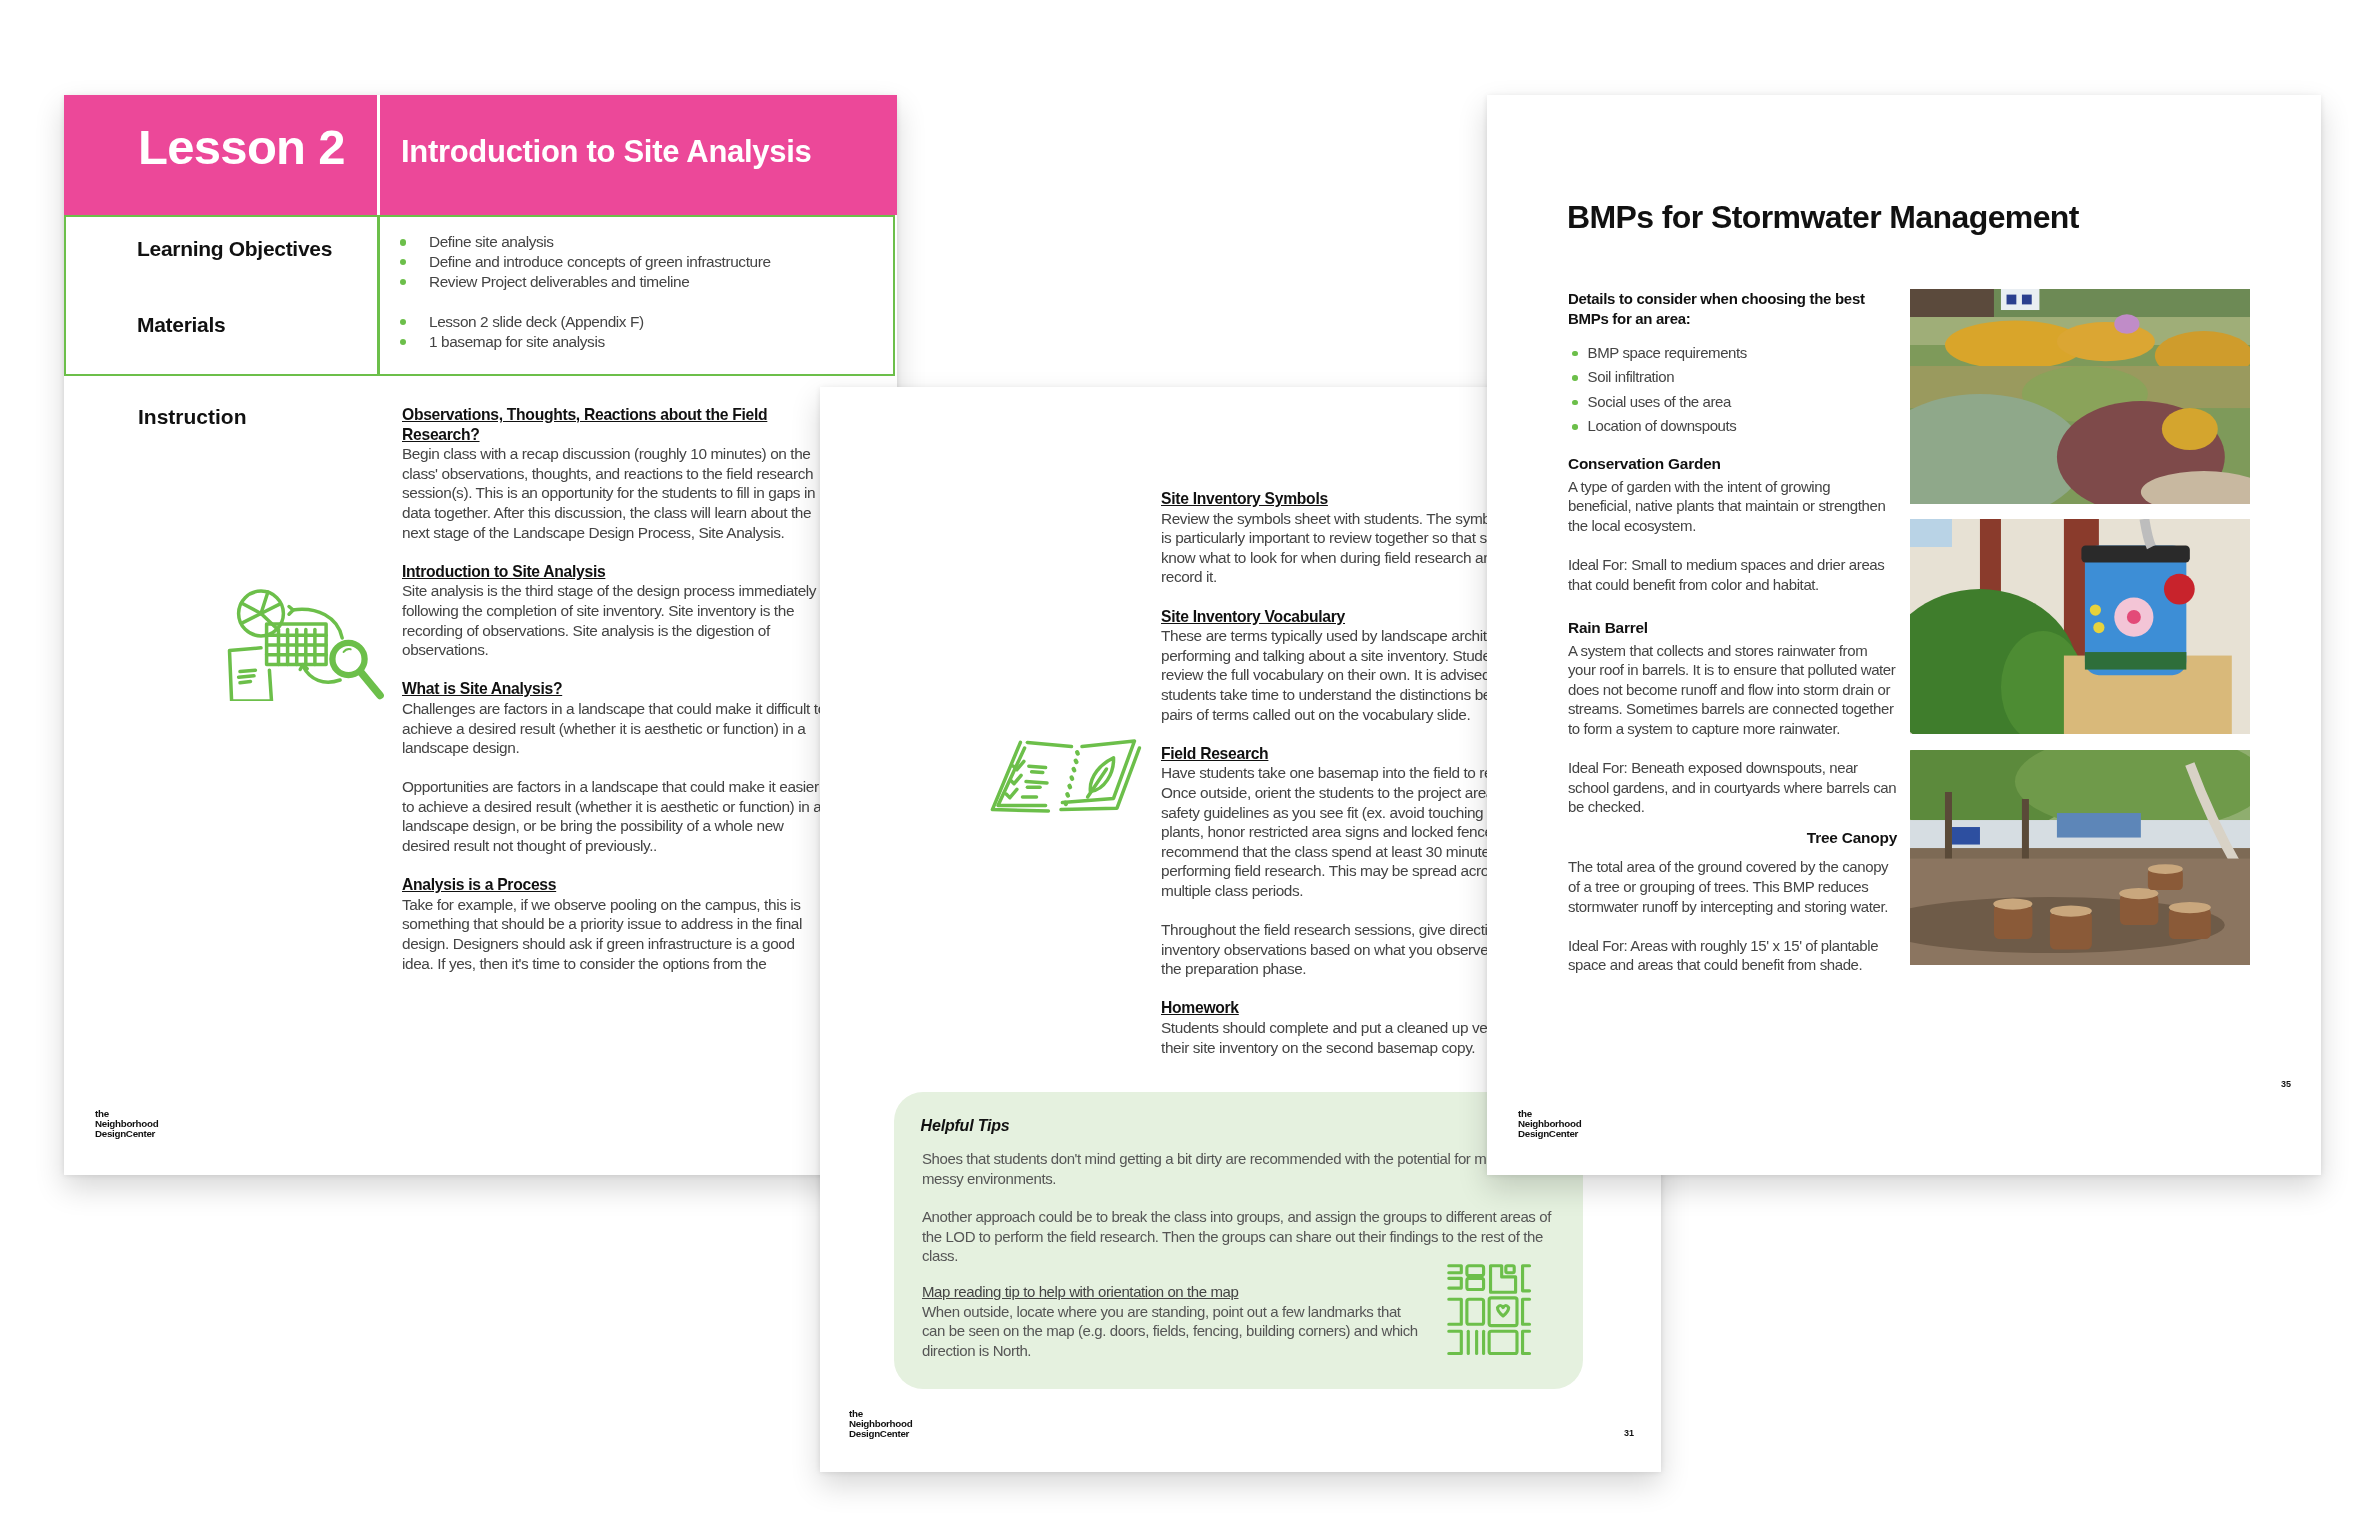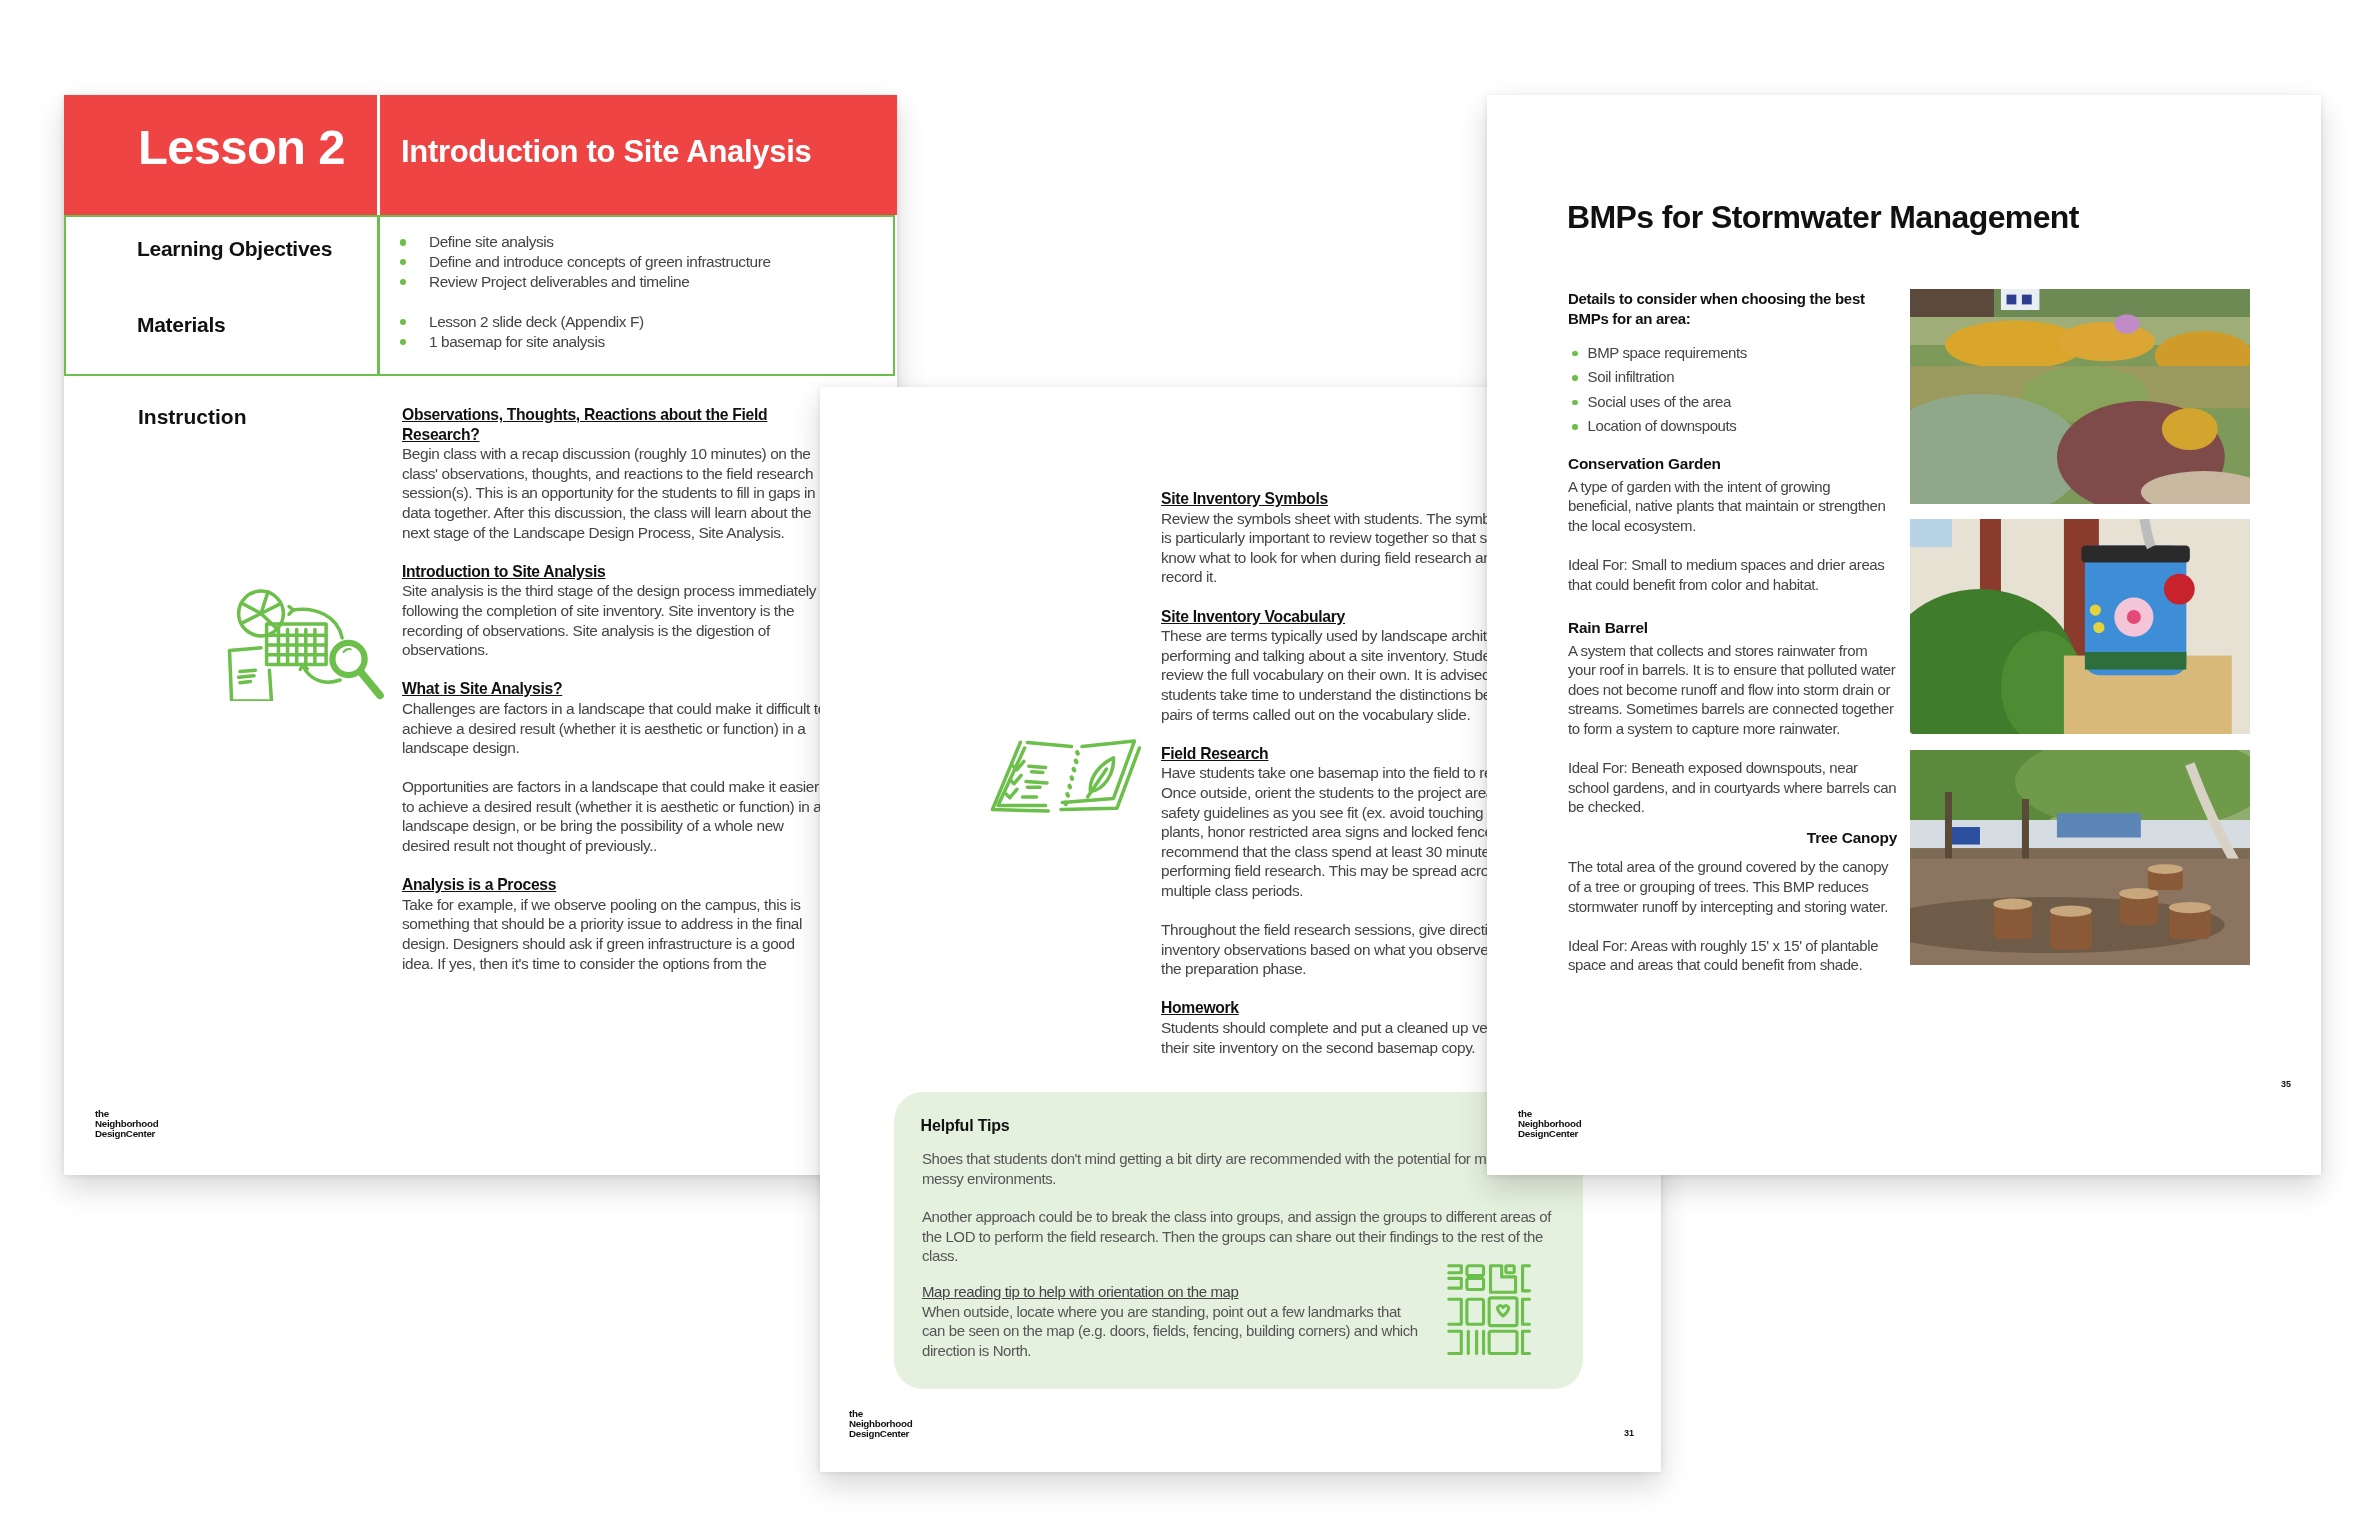--- a/index.html
+++ b/index.html
@@ -9,21 +9,21 @@
     font-family:"Liberation Sans", sans-serif;
     color:#222;
   }
   .page {
     position:absolute; background:#fff;
     box-shadow: 0 12.6px 28px rgba(0,0,0,0.16), 0 1.4px 5.6px rgba(0,0,0,0.10);
     overflow:hidden;
   }
   
   #page-left { left:64px; top:95px; width:833px; height:1080px; z-index:1; }
-  .lp-header { position:absolute; left:0; top:0; width:833px; height:120px; background:#ef4444; }
+  .lp-header { position:absolute; left:0; top:0; width:833px; height:120px; background:#ec4899; }
   .lp-header .col-div { position:absolute; left:313px; top:0; width:2.8px; height:120px; background:#fff; }
   .lp-lesson { position:absolute; left:74px; top:24px; font-size:49px; font-weight:bold; color:#fff; letter-spacing:-0.7px; }
   .lp-title { position:absolute; left:337px; top:39px; font-size:31px; font-weight:bold; color:#fff; letter-spacing:-0.3px; }
   .lp-table { position:absolute; left:0; top:120px; width:827px; height:157px; border:2.8px solid #6cbf4a; }
   .lp-table .col-div { position:absolute; left:311px; top:0; width:2.8px; height:100%; background:#6cbf4a; }
   .lp-rowlabel { position:absolute; left:71px; font-size:21px; font-weight:bold; color:#111; letter-spacing:-0.3px; }
   .lp-list { position:absolute; left:334px; margin:0; padding:0; list-style:none; }
   .lp-list li { font-size:15.4px; color:#444; line-height:19.6px; padding-left:29px; position:relative; letter-spacing:-0.4px; }
   .lp-list li::before { content:""; position:absolute; left:0; top:7px; width:6.3px; height:6.3px; border-radius:50%; background:#6cbf4a; }
   .lp-instr-label { position:absolute; left:74px; top:310px; font-size:21px; font-weight:bold; color:#111; }
@@ -32,21 +32,21 @@
   .sec-para { font-size:15.4px; color:#444; line-height:19.6px; margin:0 0 19.6px 0; letter-spacing:-0.4px; }
   .lp-icon { position:absolute; left:148px; top:480px; width:175px; height:126px; }
   .ndc-logo { position:absolute; font-size:9.8px; font-weight:bold; line-height:9.8px; color:#111; letter-spacing:-0.3px; }
   .page-num { position:absolute; font-size:9px; font-weight:bold; color:#111; }
 
   
   #page-mid { left:820px; top:387px; width:841px; height:1085px; z-index:2; }
   .mp-body { position:absolute; left:341px; top:102px; width:392px; }
   .mp-icon { position:absolute; left:164px; top:340px; width:161px; height:98px; }
   .tips-box { position:absolute; left:74px; top:705px; width:689px; height:297px; background:#e5f1df; border-radius:29px; }
-  .tips-title { position:absolute; left:26.6px; top:24.5px; font-size:16px; font-weight:bold; color:#111; letter-spacing:-0.2px; }
+  .tips-title { position:absolute; left:26.6px; top:24.5px; font-size:16px; font-weight:bold; color:#111; letter-spacing:-0.2px;font-style:italic; }
   .tips-p { position:absolute; left:28px; width:650px; font-size:15px; color:#555; line-height:19.6px; letter-spacing:-0.4px; margin:0; }
   .tips-link { text-decoration:underline; color:#444; }
   .tips-icon { position:absolute; left:552px; top:171px; width:87px; height:94px; }
 
   
   #page-right { left:1487px; top:95px; width:834px; height:1080px; z-index:3; }
   .rp-title { position:absolute; left:80px; top:104px; font-size:32px; font-weight:bold; color:#111; letter-spacing:-0.6px; }
   .rp-col { position:absolute; left:81px; top:194px; width:329px; }
   .rp-intro { font-size:15px; font-weight:bold; color:#111; line-height:19.6px; letter-spacing:-0.3px; margin-bottom:12.6px; }
   .rp-list { margin:0 0 15.4px 0; padding:0; list-style:none; }

